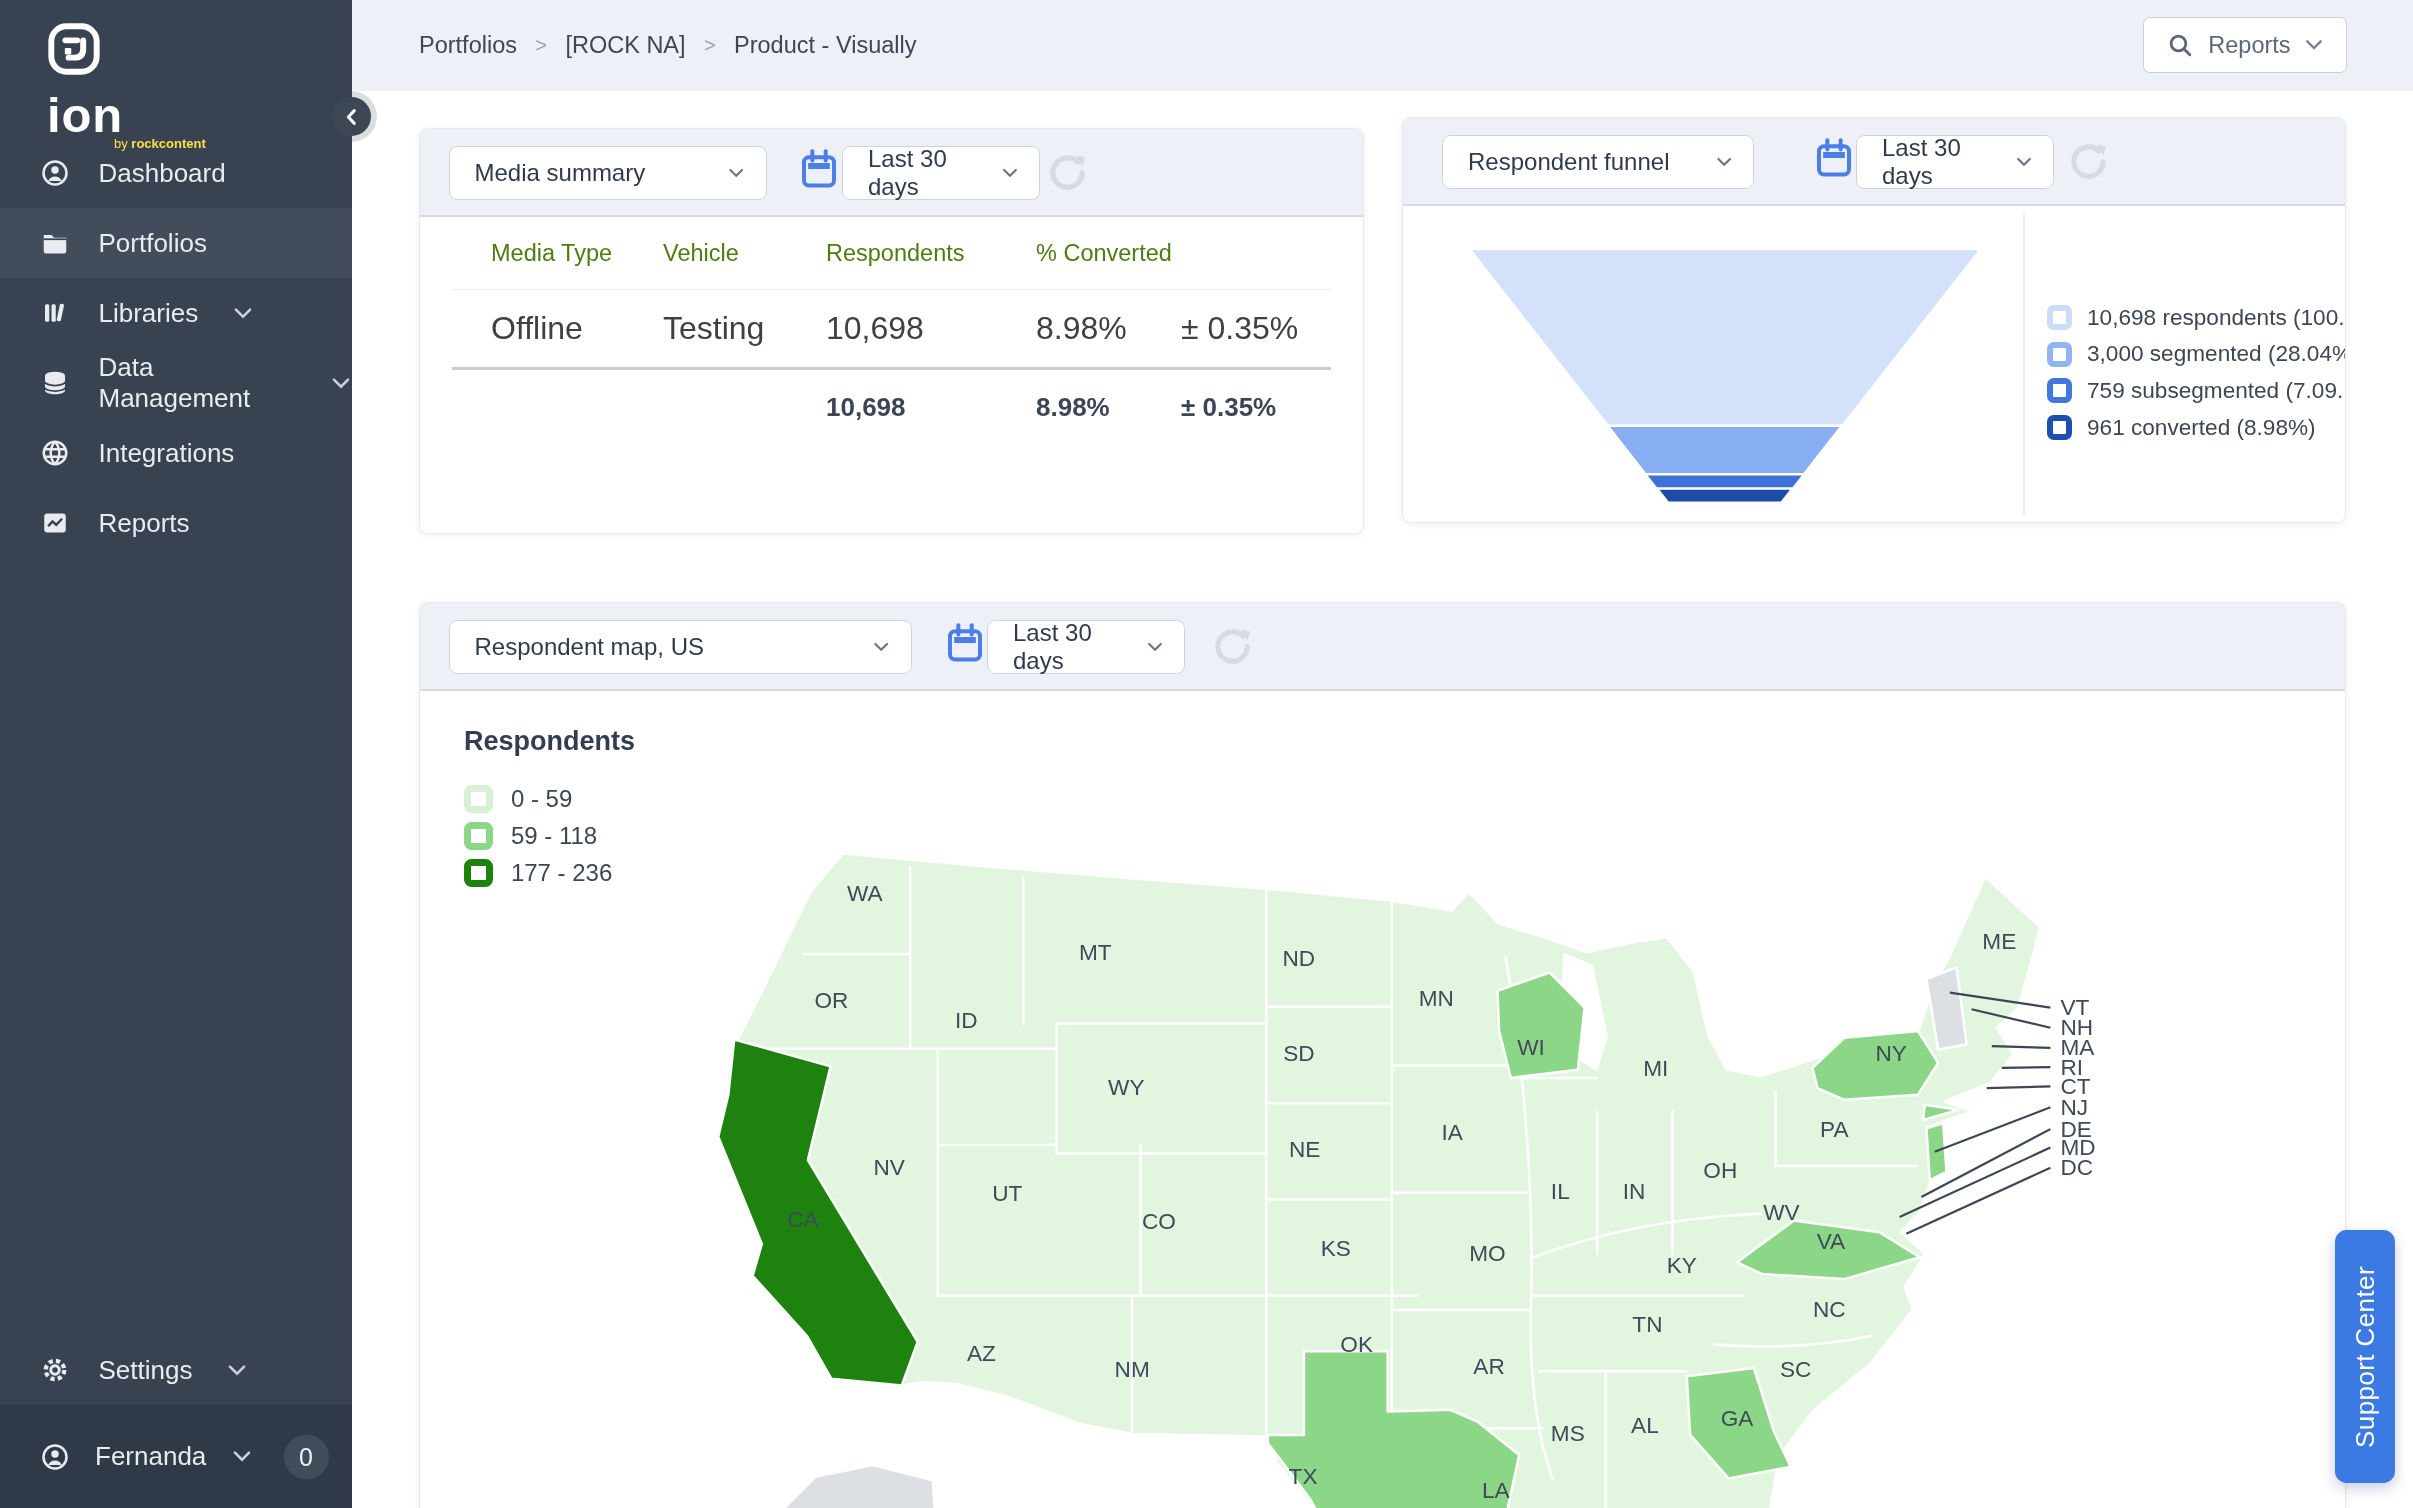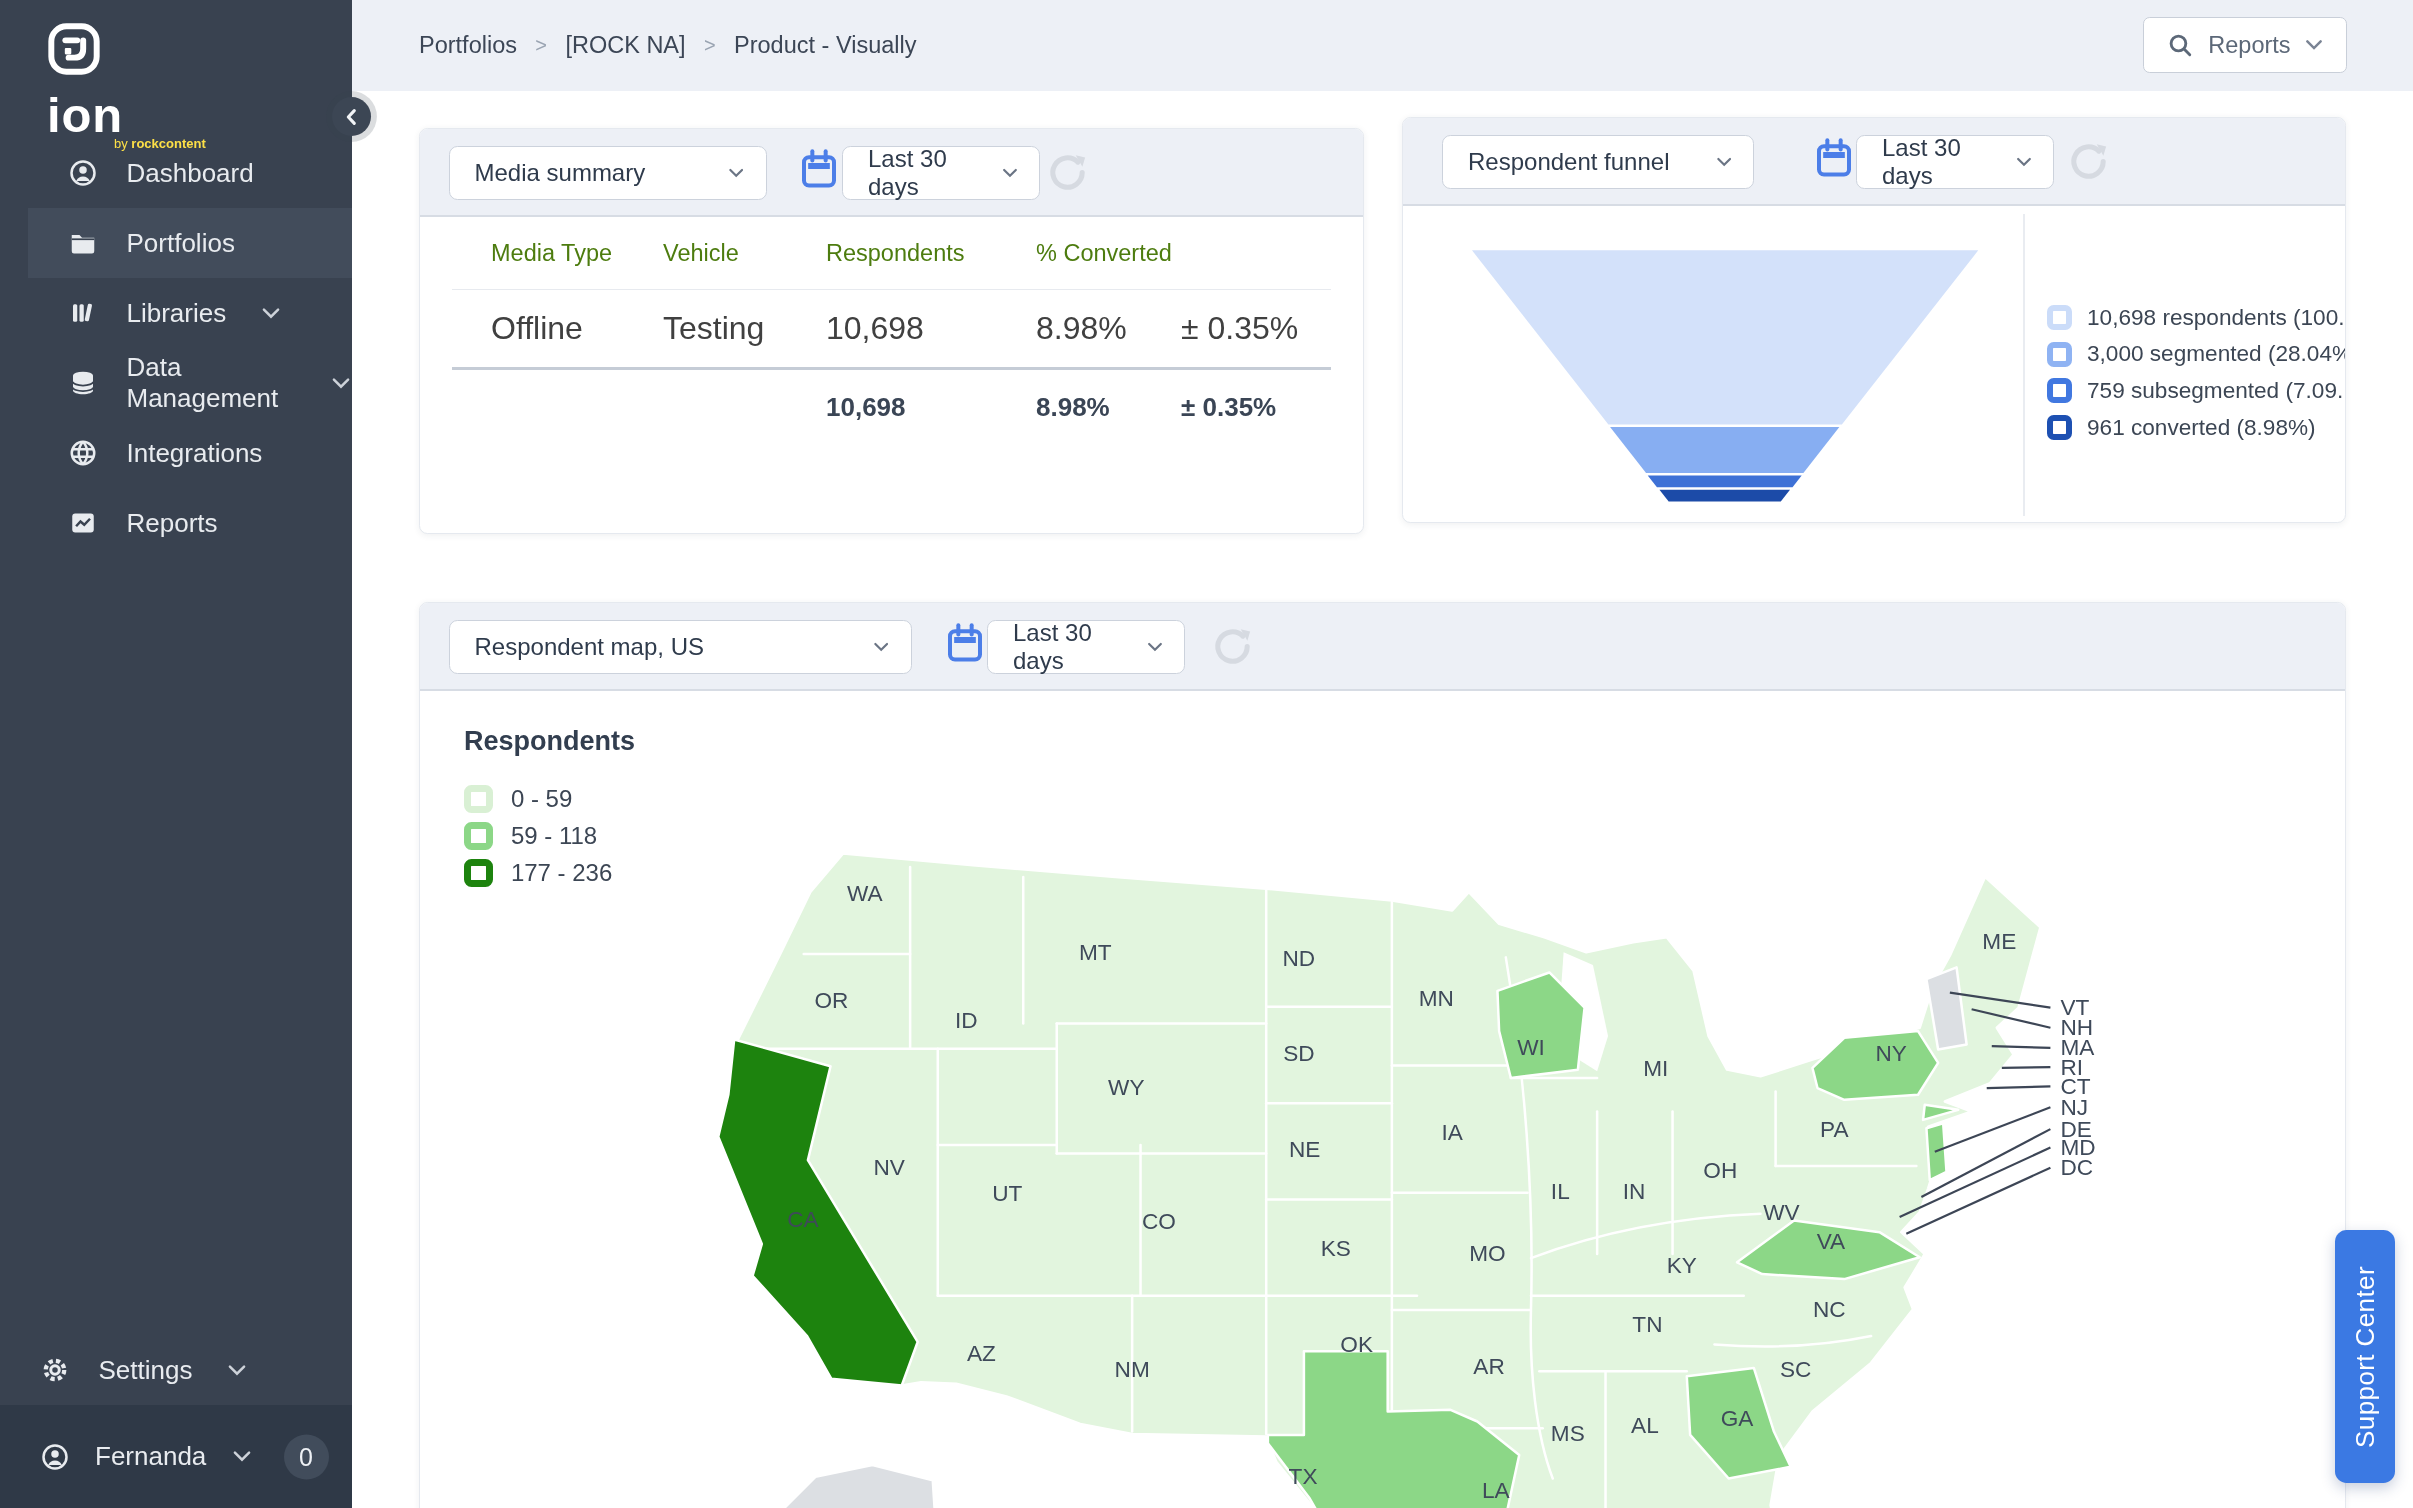--- a/index.html
+++ b/index.html
@@ -5,21 +5,21 @@
   * { margin:0; padding:0; box-sizing:border-box; }
   html,body { width:2413px; height:1508px; overflow:hidden; background:#fff;
               font-family:"Liberation Sans", sans-serif; }
   
   .sidebar { position:absolute; left:0; top:0; width:352px; height:1508px; background:#394250; z-index:5; }
   .logo-block { padding:22px 0 0 47px; color:#fff; }
   .logo-row { display:flex; align-items:flex-start; gap:13.4px;flex-direction:column; }
   .logo-name { font-size:49px; font-weight:bold; line-height:52px; letter-spacing:0.8px; }
   .logo-sub { font-size:13px; margin:-5px 0 0 67px; color:#fde047; }
   .logo-sub b { font-weight:bold; }
-  .nav { position:absolute; top:138px; left:0; width:352px;padding-left:28px; }
+  .nav { position:absolute; top:138px; left:0; width:352px; }
   .nav-item { height:70px; display:flex; align-items:center; gap:28.5px; padding-left:40px;
               color:#e8ebef; font-size:26px; cursor:pointer; }
   .nav-item.active { background:#424c5b; }
   .nav-item .chev { margin-left:5px; }
   .sidebar-bottom { position:absolute; bottom:0; left:0; width:352px; }
   .user-row { height:103px; background:#2f3947; display:flex; align-items:center; gap:25px;
               padding-left:40px; color:#e8ebef; font-size:26px; position:relative; }
   .badge { position:absolute; right:23.5px; top:50%; transform:translateY(-50%);
            width:45px; height:45px; border-radius:50%; background:#414c5b; color:#eef1f5;
            font-size:25px; display:flex; align-items:center; justify-content:center; }

